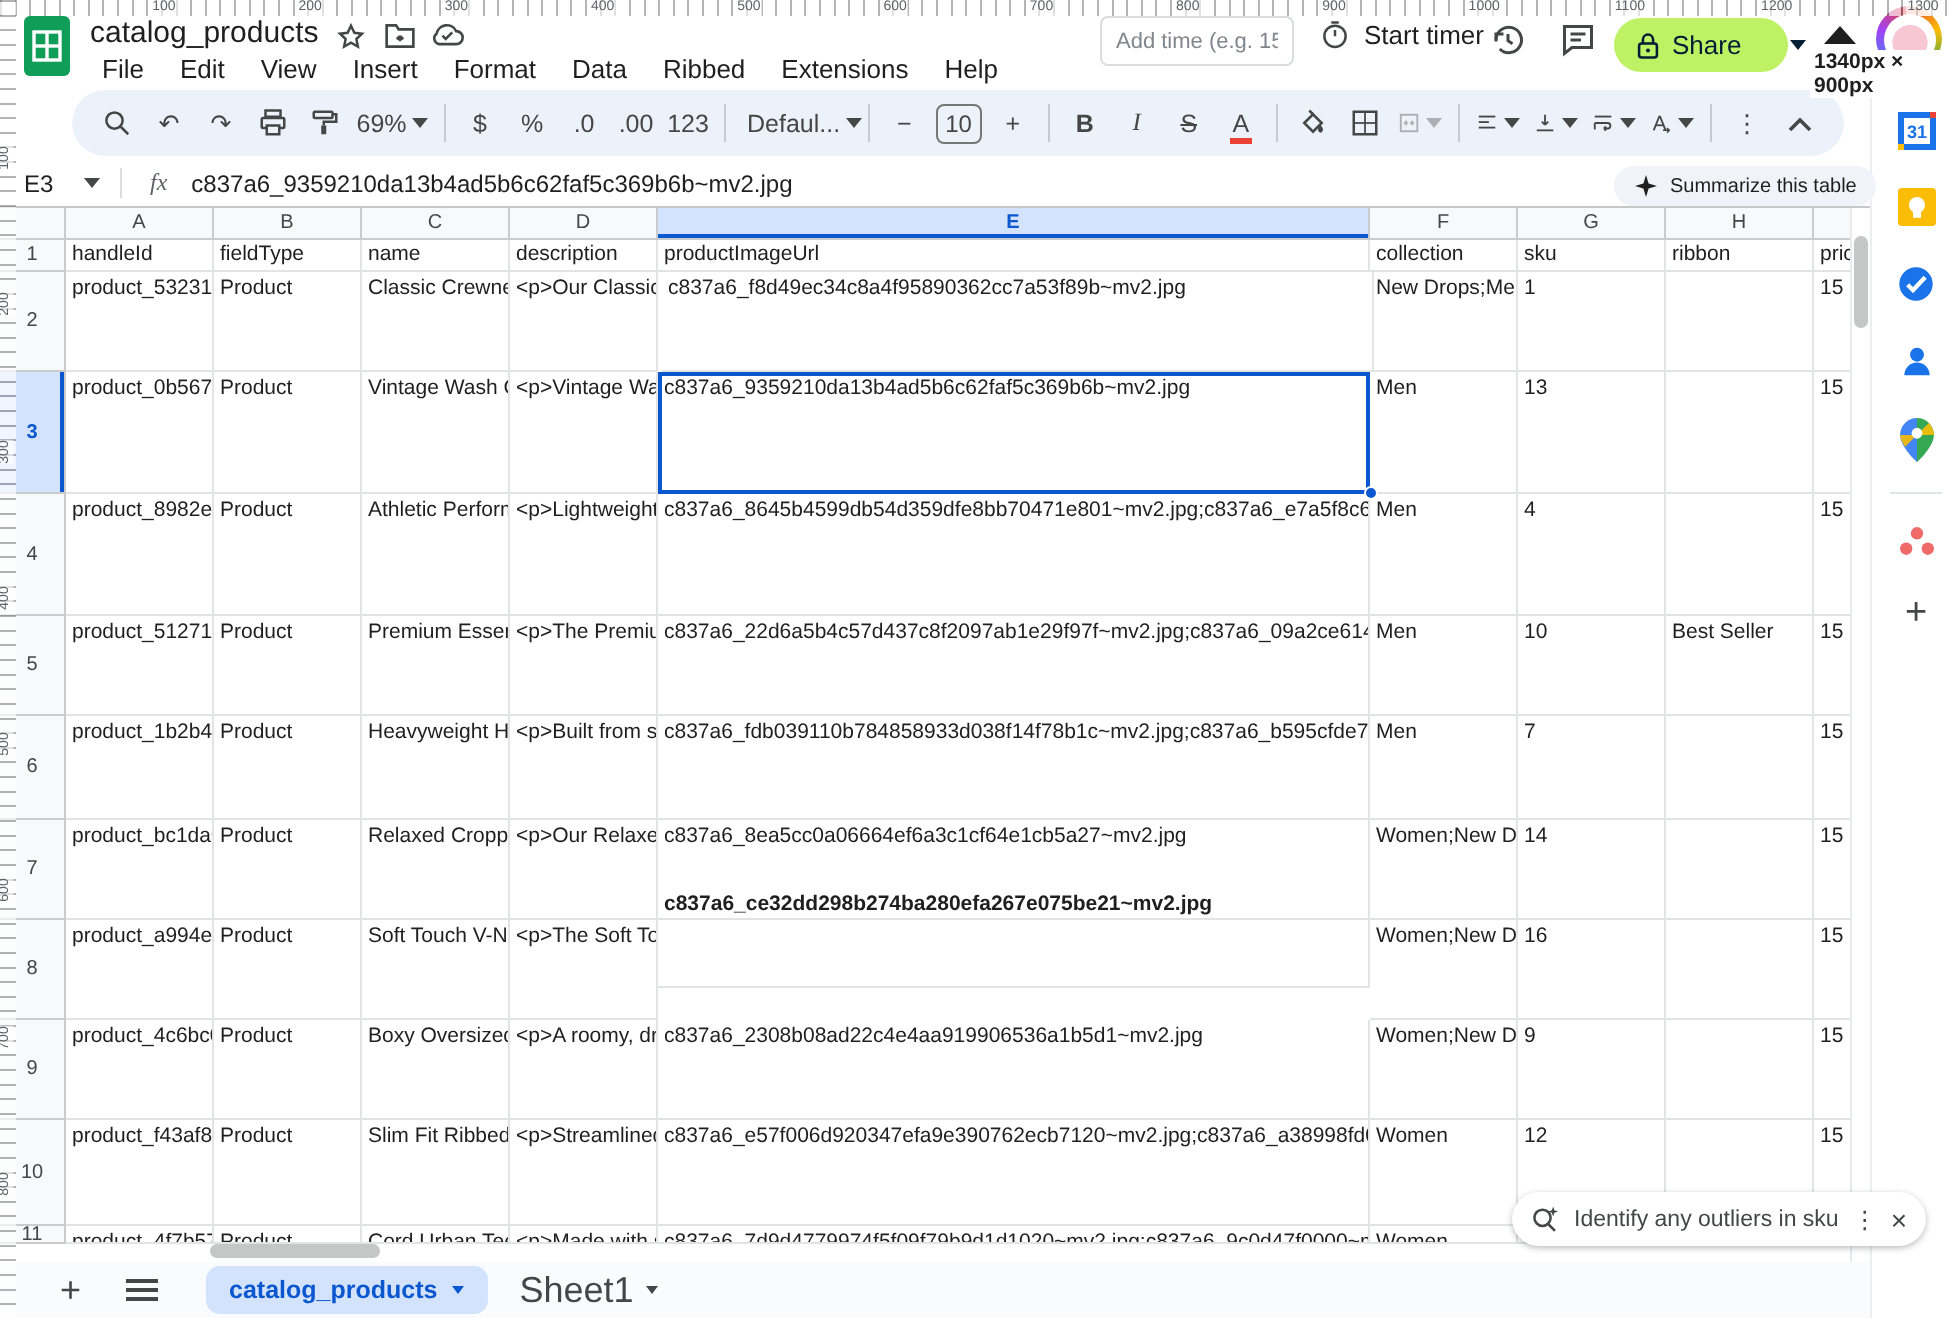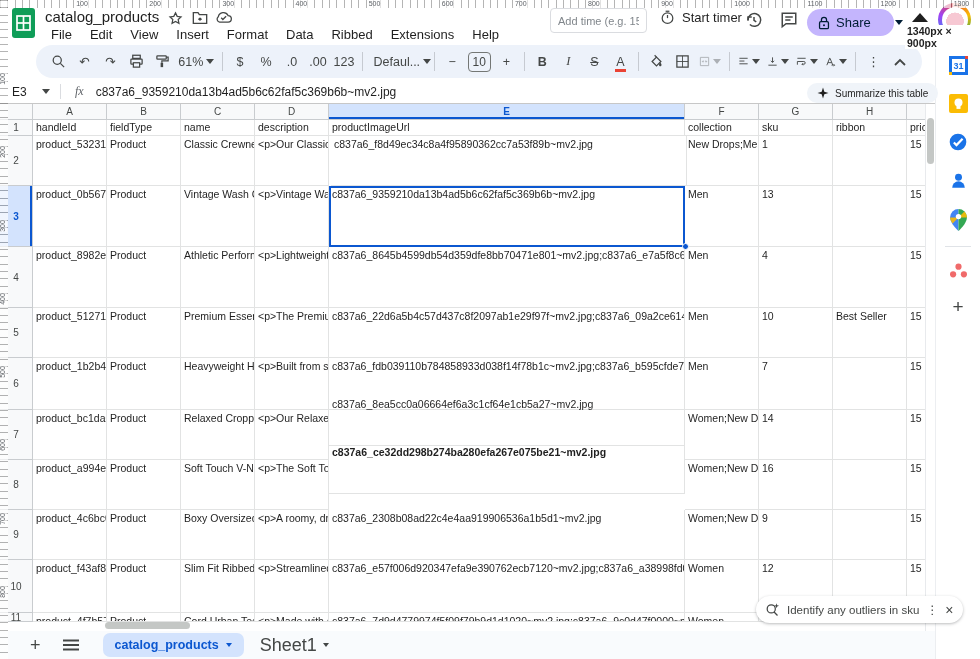--- a/index.html
+++ b/index.html
@@ -20,21 +20,21 @@
   #logo{position:absolute;left:12px;top:8px}
   #docTitle{position:absolute;left:45px;top:8px;font-size:15px;font-weight:500;color:#1f1f1f}
   .doc-ic{position:absolute;top:11px}
   #menus{position:absolute;left:44px;top:26px;display:flex;gap:4px}
   .mi{font-size:13px;color:#1f1f1f;padding:1px 7px;border-radius:9px;cursor:default}
   #timerInput{position:absolute;left:550px;top:8px;width:97px;height:25px;border:1px solid #dadce0;border-radius:4px;font-size:11px;padding:0 7px;color:#1f1f1f;font-family:"Liberation Sans",sans-serif}
   #timerInput::placeholder{color:#80868b}
   #startTimer{position:absolute;left:660px;top:10px;display:flex;align-items:center;gap:7px;font-size:13px;color:#1f1f1f}
   #histIcon{position:absolute;left:745px;top:11px}
   #commentIcon{position:absolute;left:780px;top:11px}
-  #sharePill{position:absolute;left:807px;top:9px;width:87px;height:27px;background:#c4b5fd;border-radius:14px;display:flex;align-items:center;padding-left:11px;gap:6px}
+  #sharePill{position:absolute;left:807px;top:9px;width:87px;height:27px;background:#bef264;border-radius:14px;display:flex;align-items:center;padding-left:11px;gap:6px}
   #shareLbl{font-size:13px;font-weight:500;color:#001d35}
   #shareSep{width:1px;height:27px;background:#a8d4f0;margin-left:6px}
   .caret{width:0;height:0;border-left:4px solid transparent;border-right:4px solid transparent;border-top:5px solid #444746}
   #shareCaret{margin:0 6px;border-top-color:#001d35}
   #avatar{position:absolute;left:938px;top:3px;width:33px;height:33px;border-radius:50%;background:conic-gradient(#ea4335,#fbbc04,#34a853,#4285f4,#a142f4,#ea4335);display:flex;align-items:center;justify-content:center;z-index:55}
   #avatar .inner{width:26px;height:26px;border-radius:50%;background:radial-gradient(circle at 50% 55%,#f7c8d3 0 45%,#fff 46%)}
   #sizeTri{position:absolute;left:912px;top:13px;width:0;height:0;border-left:8px solid transparent;border-right:8px solid transparent;border-bottom:9px solid #1f1f1f;z-index:55}
   #sizeLabel{position:absolute;left:905px;top:25px;font-size:10.5px;font-weight:bold;color:#1f1f1f;z-index:55;background:#fff;padding:0 2px}
 
   
@@ -200,21 +200,21 @@
       </svg>
   </span>
   <span class="tb">
     <svg width="15" height="15" viewBox="0 0 24 24">
         <rect x="3" y="3" width="15" height="5" rx="1" fill="none" stroke="#444746" stroke-width="2"></rect>
         <path d="M18 5h3v6H11v3" fill="none" stroke="#444746" stroke-width="2"></path>
         <rect x="9" y="14" width="4" height="7" fill="#444746"></rect>
       </svg>
   </span>
   <span class="tb" id="zoomSel">
-      <span>61%</span>
+      <span>69%</span>
       <span class="caret"></span>
     </span>
   <span class="tbsep"></span>
   <span class="tb tbtxt">$</span>
   <span class="tb tbtxt">%</span>
   <span class="tb tbtxt">.0</span>
   <span class="tb tbtxt">.00</span>
   <span class="tb tbtxt">123</span>
   <span class="tbsep"></span>
   <span class="tb" id="fontSel">
@@ -383,21 +383,21 @@
     <div class="cell" style="left: 255px; top: 254px; width: 74px; height: 52px;">&lt;p&gt;Built from sturdy</div>
     <div class="cell" style="left: 329px; top: 254px; width: 356px; height: 52px;">c837a6_fdb039110b784858933d038f14f78b1c~mv2.jpg;c837a6_b595cfde79d1409a8</div>
     <div class="cell" style="left: 685px; top: 254px; width: 74px; height: 52px;">Men</div>
     <div class="cell" style="left: 759px; top: 254px; width: 74px; height: 52px;">7</div>
     <div class="cell" style="left: 833px; top: 254px; width: 74px; height: 52px;"></div>
     <div class="cell" style="left: 907px; top: 254px; width: 74px; height: 52px;">15</div>
     <div class="cell" style="left: 33px; top: 306px; width: 74px; height: 50px;">product_bc1da0</div>
     <div class="cell" style="left: 107px; top: 306px; width: 74px; height: 50px;">Product</div>
     <div class="cell" style="left: 181px; top: 306px; width: 74px; height: 50px;">Relaxed Cropped Tee</div>
     <div class="cell" style="left: 255px; top: 306px; width: 74px; height: 50px;">&lt;p&gt;Our Relaxed Cropped</div>
-    <div class="cell" style="left: 329px; top: 292px; width: 356px; height: 50px;">c837a6_8ea5cc0a06664ef6a3c1cf64e1cb5a27~mv2.jpg</div>
+    <div class="cell" style="left: 329px; top: 306px; width: 356px; height: 50px;">c837a6_8ea5cc0a06664ef6a3c1cf64e1cb5a27~mv2.jpg</div>
     <div class="cell" style="left: 685px; top: 306px; width: 74px; height: 50px;">Women;New Drops</div>
     <div class="cell" style="left: 759px; top: 306px; width: 74px; height: 50px;">14</div>
     <div class="cell" style="left: 833px; top: 306px; width: 74px; height: 50px;"></div>
     <div class="cell" style="left: 907px; top: 306px; width: 74px; height: 50px;">15</div>
     <div class="cell" style="left: 33px; top: 356px; width: 74px; height: 50px;">product_a994ef8</div>
     <div class="cell" style="left: 107px; top: 356px; width: 74px; height: 50px;">Product</div>
     <div class="cell" style="left: 181px; top: 356px; width: 74px; height: 50px;">Soft Touch V-Neck</div>
     <div class="cell" style="left: 255px; top: 356px; width: 74px; height: 50px;">&lt;p&gt;The Soft Touch</div>
     <div class="cell" style="left: 329px; top: 340px; width: 356px; height: 50px; font-weight: bold;">c837a6_ce32dd298b274ba280efa267e075be21~mv2.jpg</div>
     <div class="cell" style="left: 685px; top: 356px; width: 74px; height: 50px;">Women;New Drops</div>

